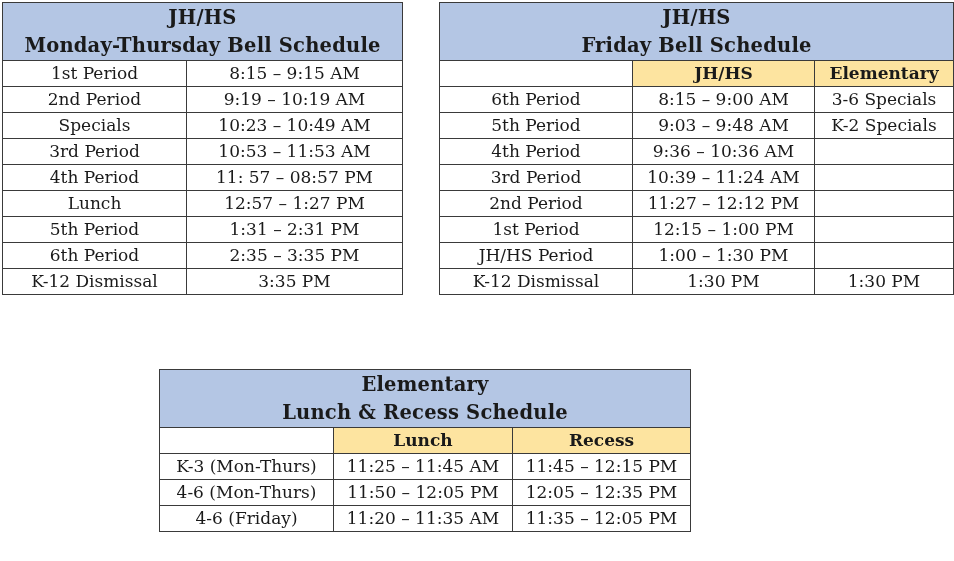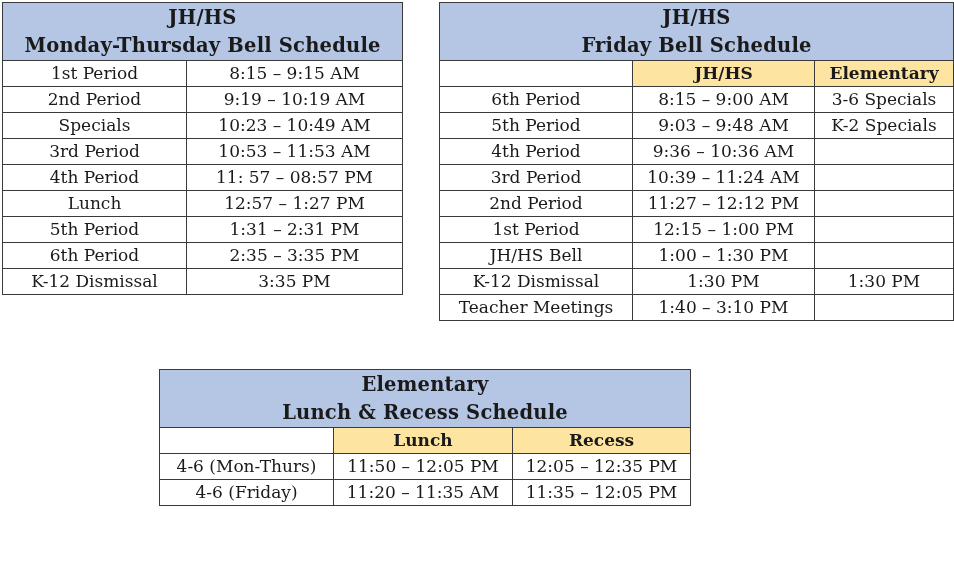--- a/index.html
+++ b/index.html
@@ -126,33 +126,28 @@
         <td>2nd Period</td>
         <td>11:27 – 12:12 PM</td>
         <td></td>
       </tr>
   <tr class="row">
         <td>1st Period</td>
         <td>12:15 – 1:00 PM</td>
         <td></td>
       </tr>
   <tr class="row">
-        <td>JH/HS Bell</td>
+        <td>JH/HS Period</td>
         <td>1:00 – 1:30 PM</td>
         <td></td>
       </tr>
   <tr class="row">
         <td>K-12 Dismissal</td>
         <td>1:30 PM</td>
         <td>1:30 PM</td>
-      </tr>
-  <tr class="row">
-        <td>Teacher Meetings</td>
-        <td>1:40 – 3:10 PM</td>
-        <td></td>
       </tr>
 </tbody>
   </table>
 
 <table id="t3" class="sched">
   <colgroup>
       <col class="c1">
       <col class="c2">
       <col class="c3">
     </colgroup>
@@ -162,20 +157,25 @@
       <span class="t-line">Elementary</span>
       <span class="t-line">Lunch &amp; Recess Schedule</span>
     </td>
   </tr>
   <tr class="hdr">
     <td class="blank"></td>
     <td class="colhead">Lunch</td>
     <td class="colhead">Recess</td>
   </tr>
   <tr class="row">
+        <td>K-3 (Mon-Thurs)</td>
+        <td>11:25 – 11:45 AM</td>
+        <td>11:45 – 12:15 PM</td>
+      </tr>
+  <tr class="row">
         <td>4-6 (Mon-Thurs)</td>
         <td>11:50 – 12:05 PM</td>
         <td>12:05 – 12:35 PM</td>
       </tr>
   <tr class="row">
         <td>4-6 (Friday)</td>
         <td>11:20 – 11:35 AM</td>
         <td>11:35 – 12:05 PM</td>
       </tr>
 </tbody>

